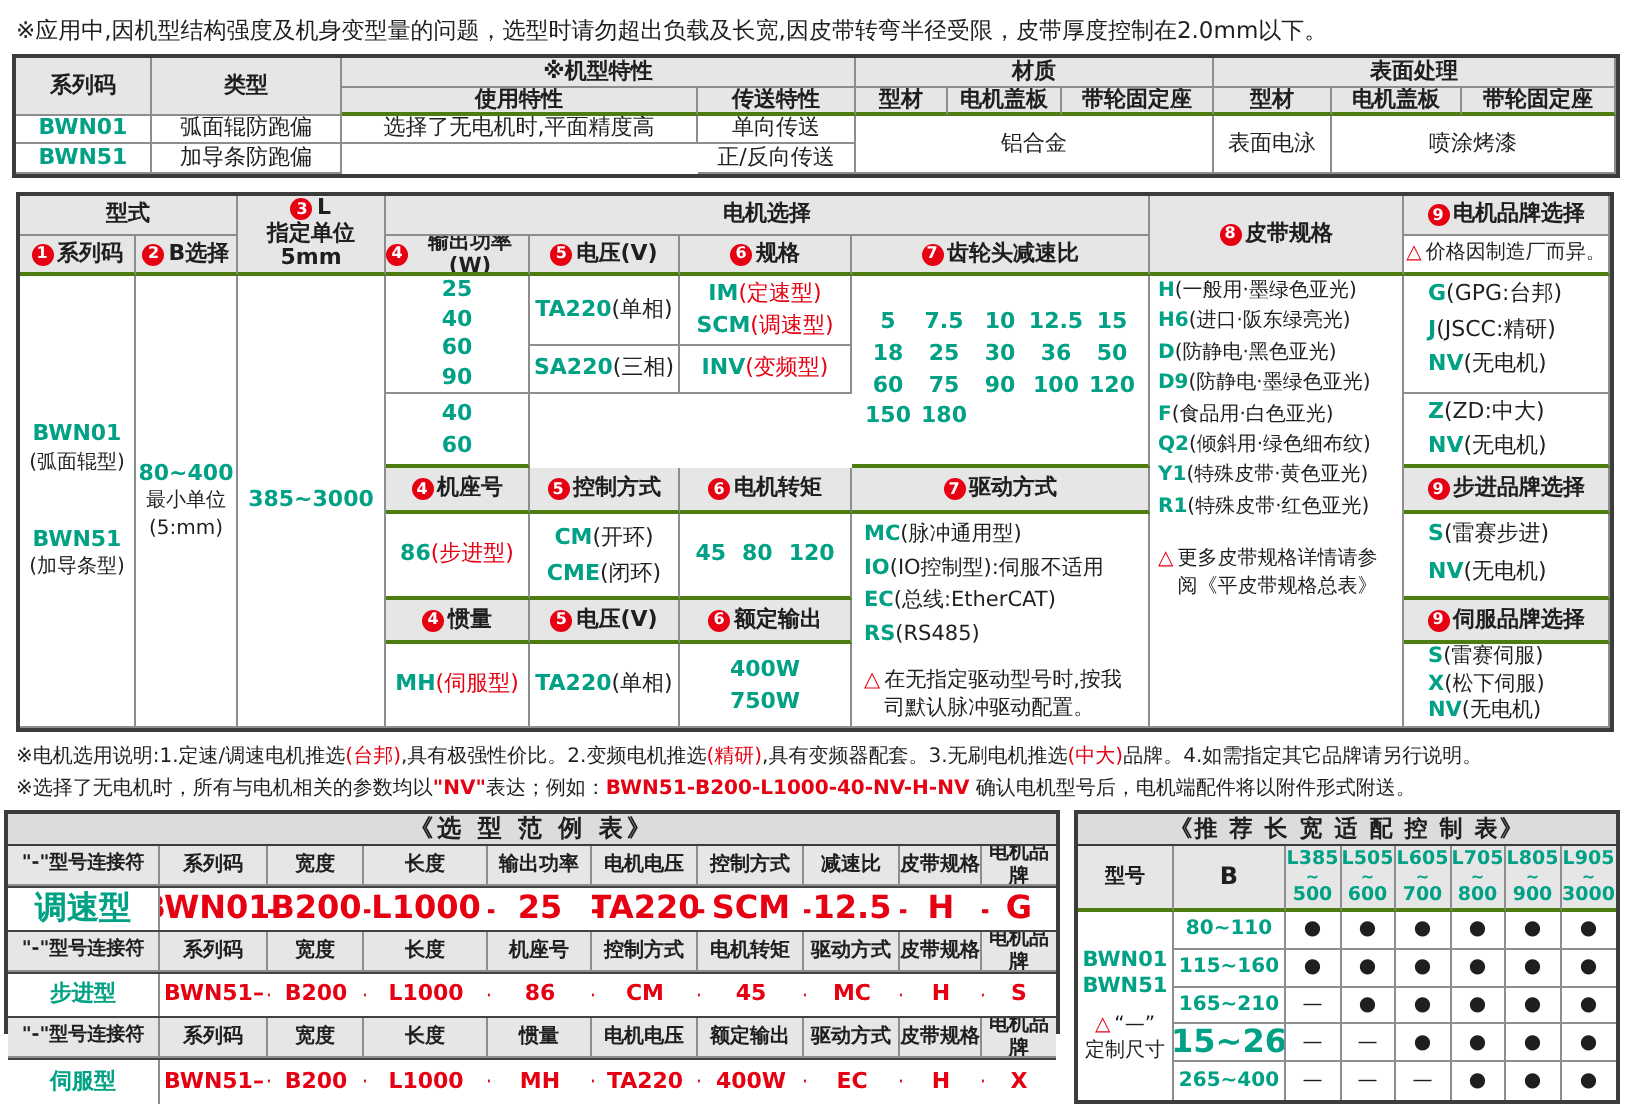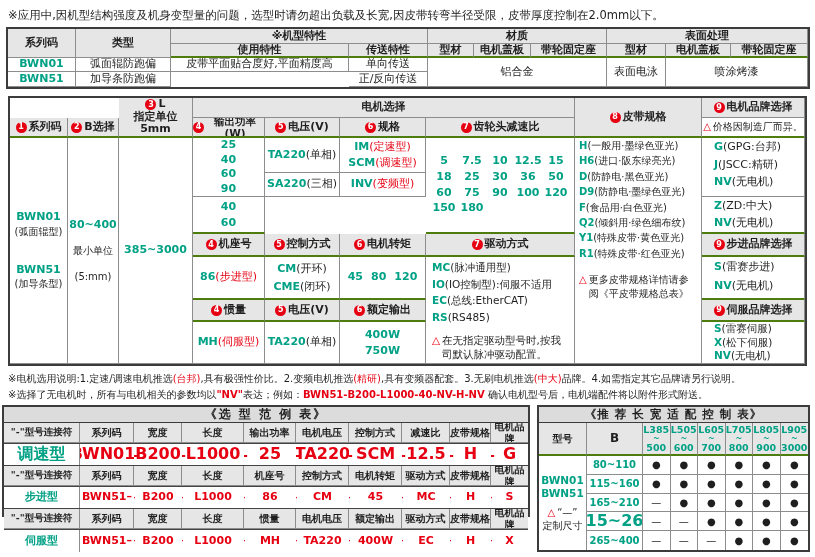--- a/index.html
+++ b/index.html
@@ -50,32 +50,33 @@
     <div class="c hd bb2" style="grid-area:2/3/3/4">使用特性</div>
     <div class="c hd bb2" style="grid-area:2/4/3/5">传送特性</div>
     <div class="c hd bb2" style="grid-area:2/5/3/6">型材</div>
     <div class="c hd bb2" style="grid-area:2/6/3/7">电机盖板</div>
     <div class="c hd bb2" style="grid-area:2/7/3/8">带轮固定座</div>
     <div class="c hd bb2" style="grid-area:2/8/3/9">型材</div>
     <div class="c hd bb2" style="grid-area:2/9/3/10">电机盖板</div>
     <div class="c hd bb2" style="grid-area:2/10/3/11">带轮固定座</div>
     <div class="c teal" style="grid-area:3/1/4/2">BWN01</div>
     <div class="c" style="grid-area:3/2/4/3">弧面辊防跑偏</div>
-    <div class="c" style="grid-area:3/3/4/4">皮带平面贴合度好,平面精度高</div>
+    <div class="c" style="grid-area:3/3/4/4">选择了无电机时,平面精度高</div>
     <div class="c" style="grid-area:3/4/4/5">单向传送</div>
     <div class="c teal" style="grid-area:4/1/5/2">BWN51</div>
     <div class="c" style="grid-area:4/2/5/3">加导条防跑偏</div>
     <div class="c" style="grid-area:4/4/5/5">正/反向传送</div>
     <div class="c" style="grid-area:3/5/5/8">铝合金</div>
     <div class="c" style="grid-area:3/8/5/9">表面电泳</div>
     <div class="c" style="grid-area:3/9/5/11">喷涂烤漆</div>
   </div>
 
   <div class="abs g outer" style="left:8px;top:96px;width:799px;height:270px;grid-template-columns:58px 51px 74px 72px 75px 86px 149px 127px 1fr;grid-template-rows:20px 20px 35px 24px 37px 23px 43px 22px 1fr;font-size:11px;">
 
+    <div class="c hd" style="grid-area:1/1/2/3">型式</div>
     <div class="c hd col bb2" style="grid-area:1/3/3/4">
       <div><span class="num-badge">3</span><span class="b">L</span></div>
       <div class="b">指定单位5mm</div>
     </div>
     <div class="c hd" style="grid-area:1/4/2/8">电机选择</div>
     <div class="c hd bb2" style="grid-area:1/8/3/9">
       <span class="num-badge">8</span>
         <span>皮带规格</span>
     </div>
     <div class="c hd" style="grid-area:1/9/2/10">
@@ -111,21 +112,21 @@
         <span>价格因制造厂而异。</span>
     </div>
 
     <div class="c col" style="grid-area:3/1/10/2;gap:2px">
       <span class="teal">BWN01</span>
       <span style="font-size:10px">(弧面辊型)</span>
       <span style="height:22px"></span>
       <span class="teal">BWN51</span>
       <span style="font-size:10px">(加导条型)</span>
     </div>
-    <div class="c col" style="grid-area:3/2/10/3;gap:14px">
+    <div class="c col" style="grid-area:3/2/10/3;gap:2px">
       <span class="teal">80~400</span>
       <span style="font-size:10px">最小单位</span>
       <span style="font-size:10px">(5:mm)</span>
     </div>
     <div class="c teal" style="grid-area:3/3/10/4">385~3000</div>
 
     <div class="c col" style="grid-area:3/4/5/5;line-height:14.5px">
       <span class="teal">25</span>
       <span class="teal">40</span>
       <span class="teal">60</span>

